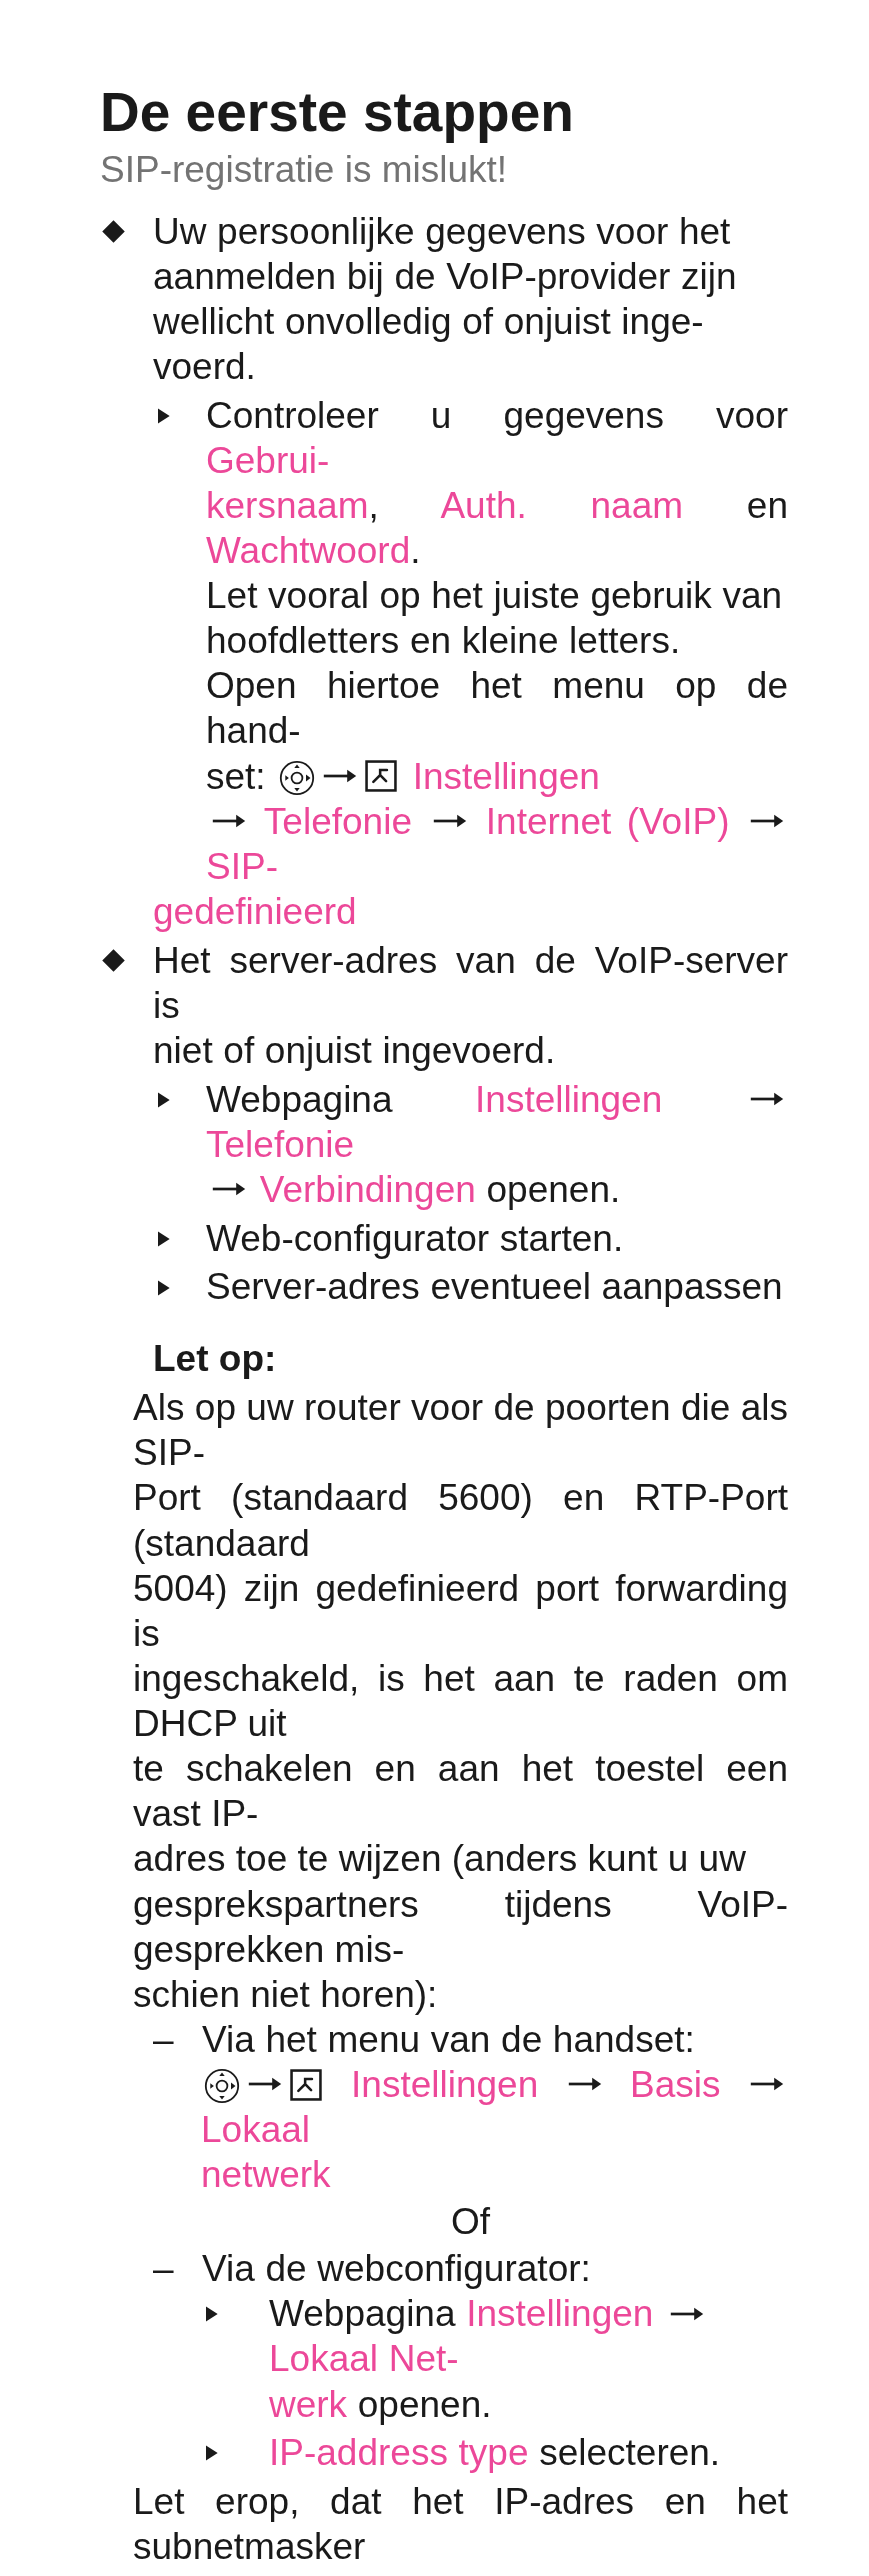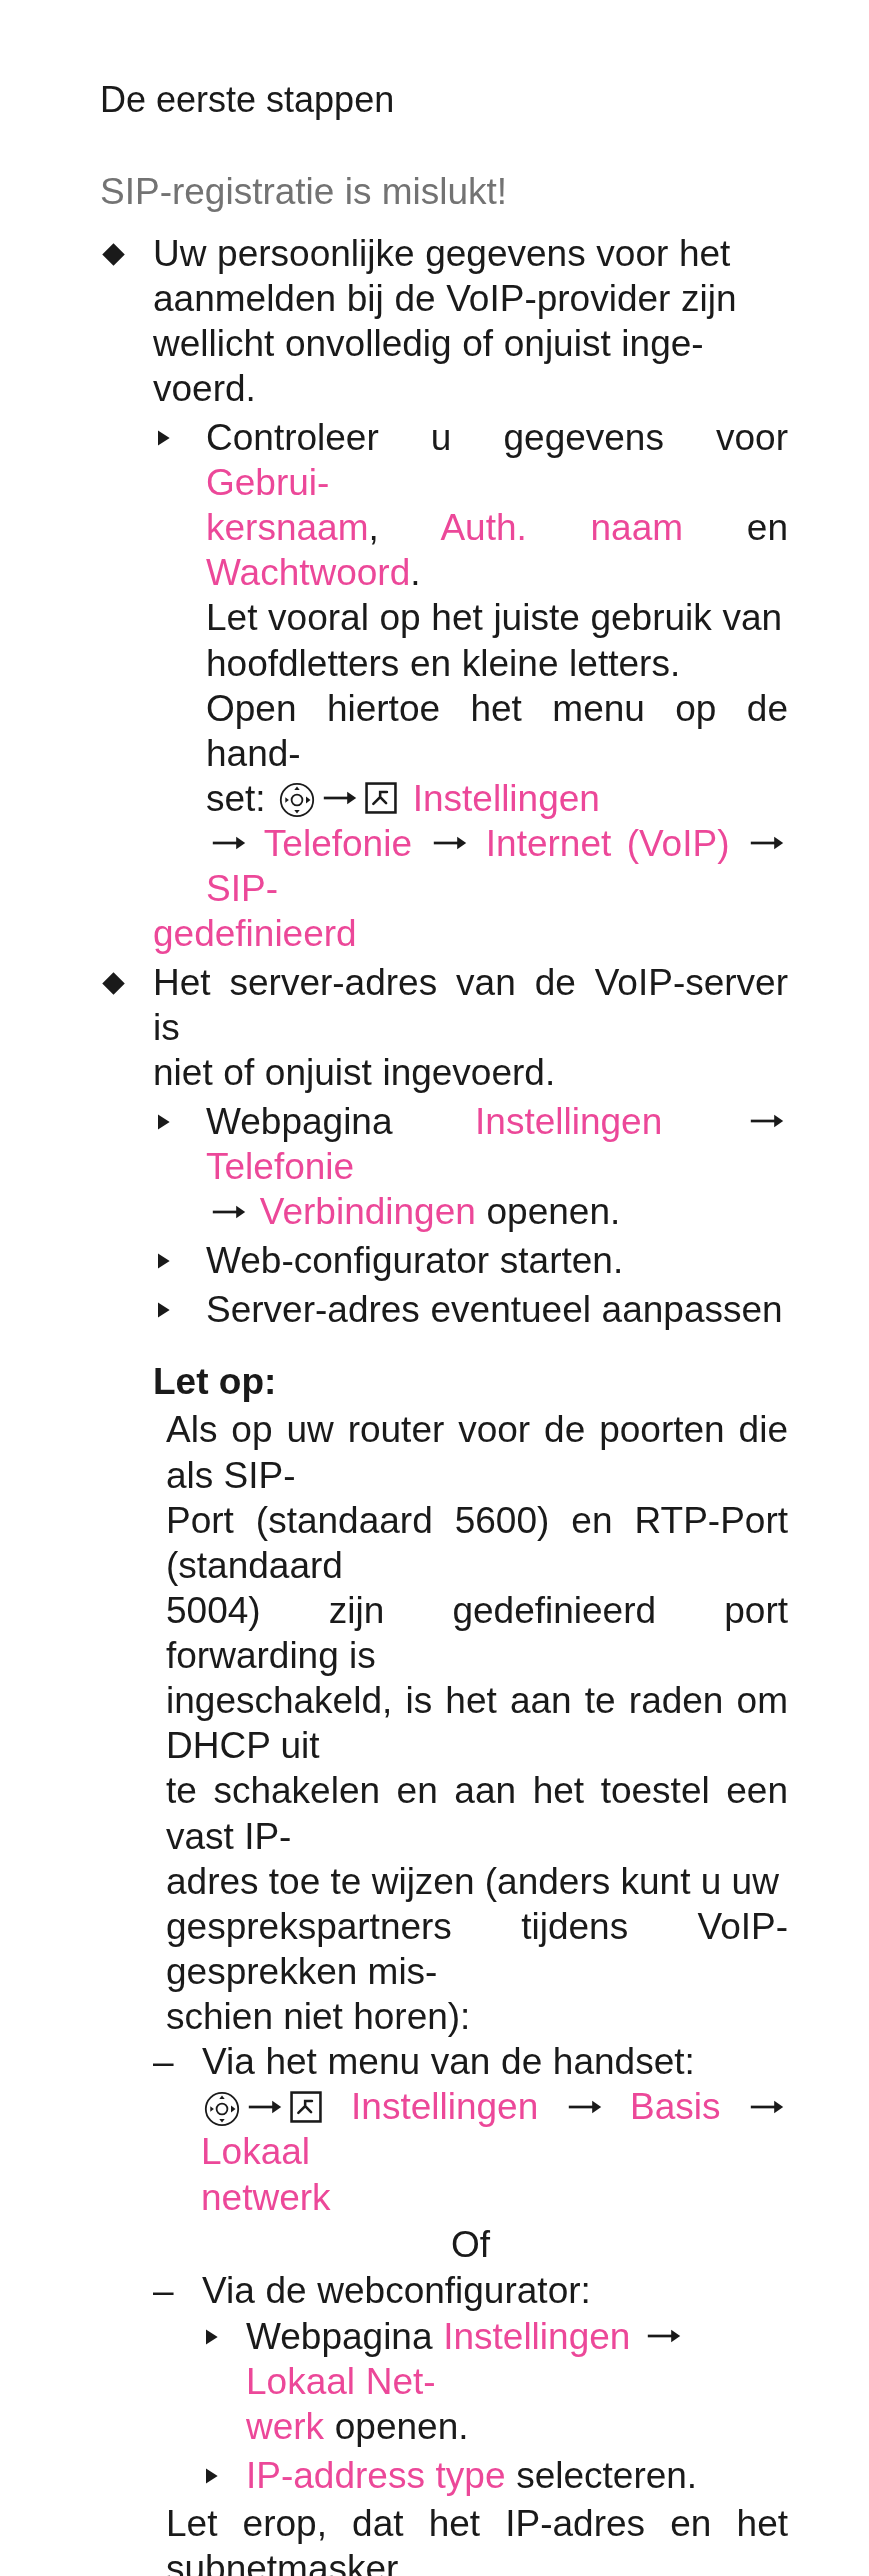--- a/index.html
+++ b/index.html
@@ -11,24 +11,23 @@
   .page {
     position: relative;
     width: 870px;
     min-height: 2576px;
     padding: 77px 82px 0 100px;
     box-sizing: border-box;
     font-family: "Helvetica Neue", Helvetica, Arial, sans-serif;
     color: #1a1a1a;
   }
   .heading {
-    font-weight: 400;
-    font-size: 36px;
+    font-weight: 700;
+    font-size: 55px;
     line-height: 1.3;
-    margin-bottom: 47px;
   }
   .subheading {
     font-weight: 400;
     font-size: 37px;
     color: #737373;
     margin-bottom: 18px;
   }
   .list {
     font-size: 37px;
     line-height: 1.22;
@@ -91,21 +90,21 @@
     margin: 0 2.7px;
   }
   .notice-title {
     font-weight: 700;
     font-size: 37px;
     margin-top: 27px;
     margin-bottom: 3.6px;
     margin-left: 53px;
   }
   .notice {
-    margin-left: 66px;
+    margin-left: 33px;
     font-size: 37px;
     line-height: 1.22;
     text-align: justify;
   }
   .of-label {
     margin-left: 53px;
     font-size: 37px;
     line-height: 1.22;
     margin-top: 1.8px;
     margin-bottom: 1.8px;
@@ -128,20 +127,21 @@
     line-height: 1.22;
     margin-bottom: 0;
     text-align: justify;
   }
   .inner-sub {
     display: flex;
     margin-left: 101px;
     font-size: 37px;
     line-height: 1.22;
     margin-bottom: 3.6px;
+    gap: 23px;
   }
 </style>
 </head>
 <body>
 
 <svg width="0" height="0" style="position:absolute">
   <defs>
     <symbol id="diamond" viewBox="0 0 24 24">
       <path d="M12 2 L22 12 L12 22 L2 12 Z" fill="#1a1a1a"></path>
     </symbol>

